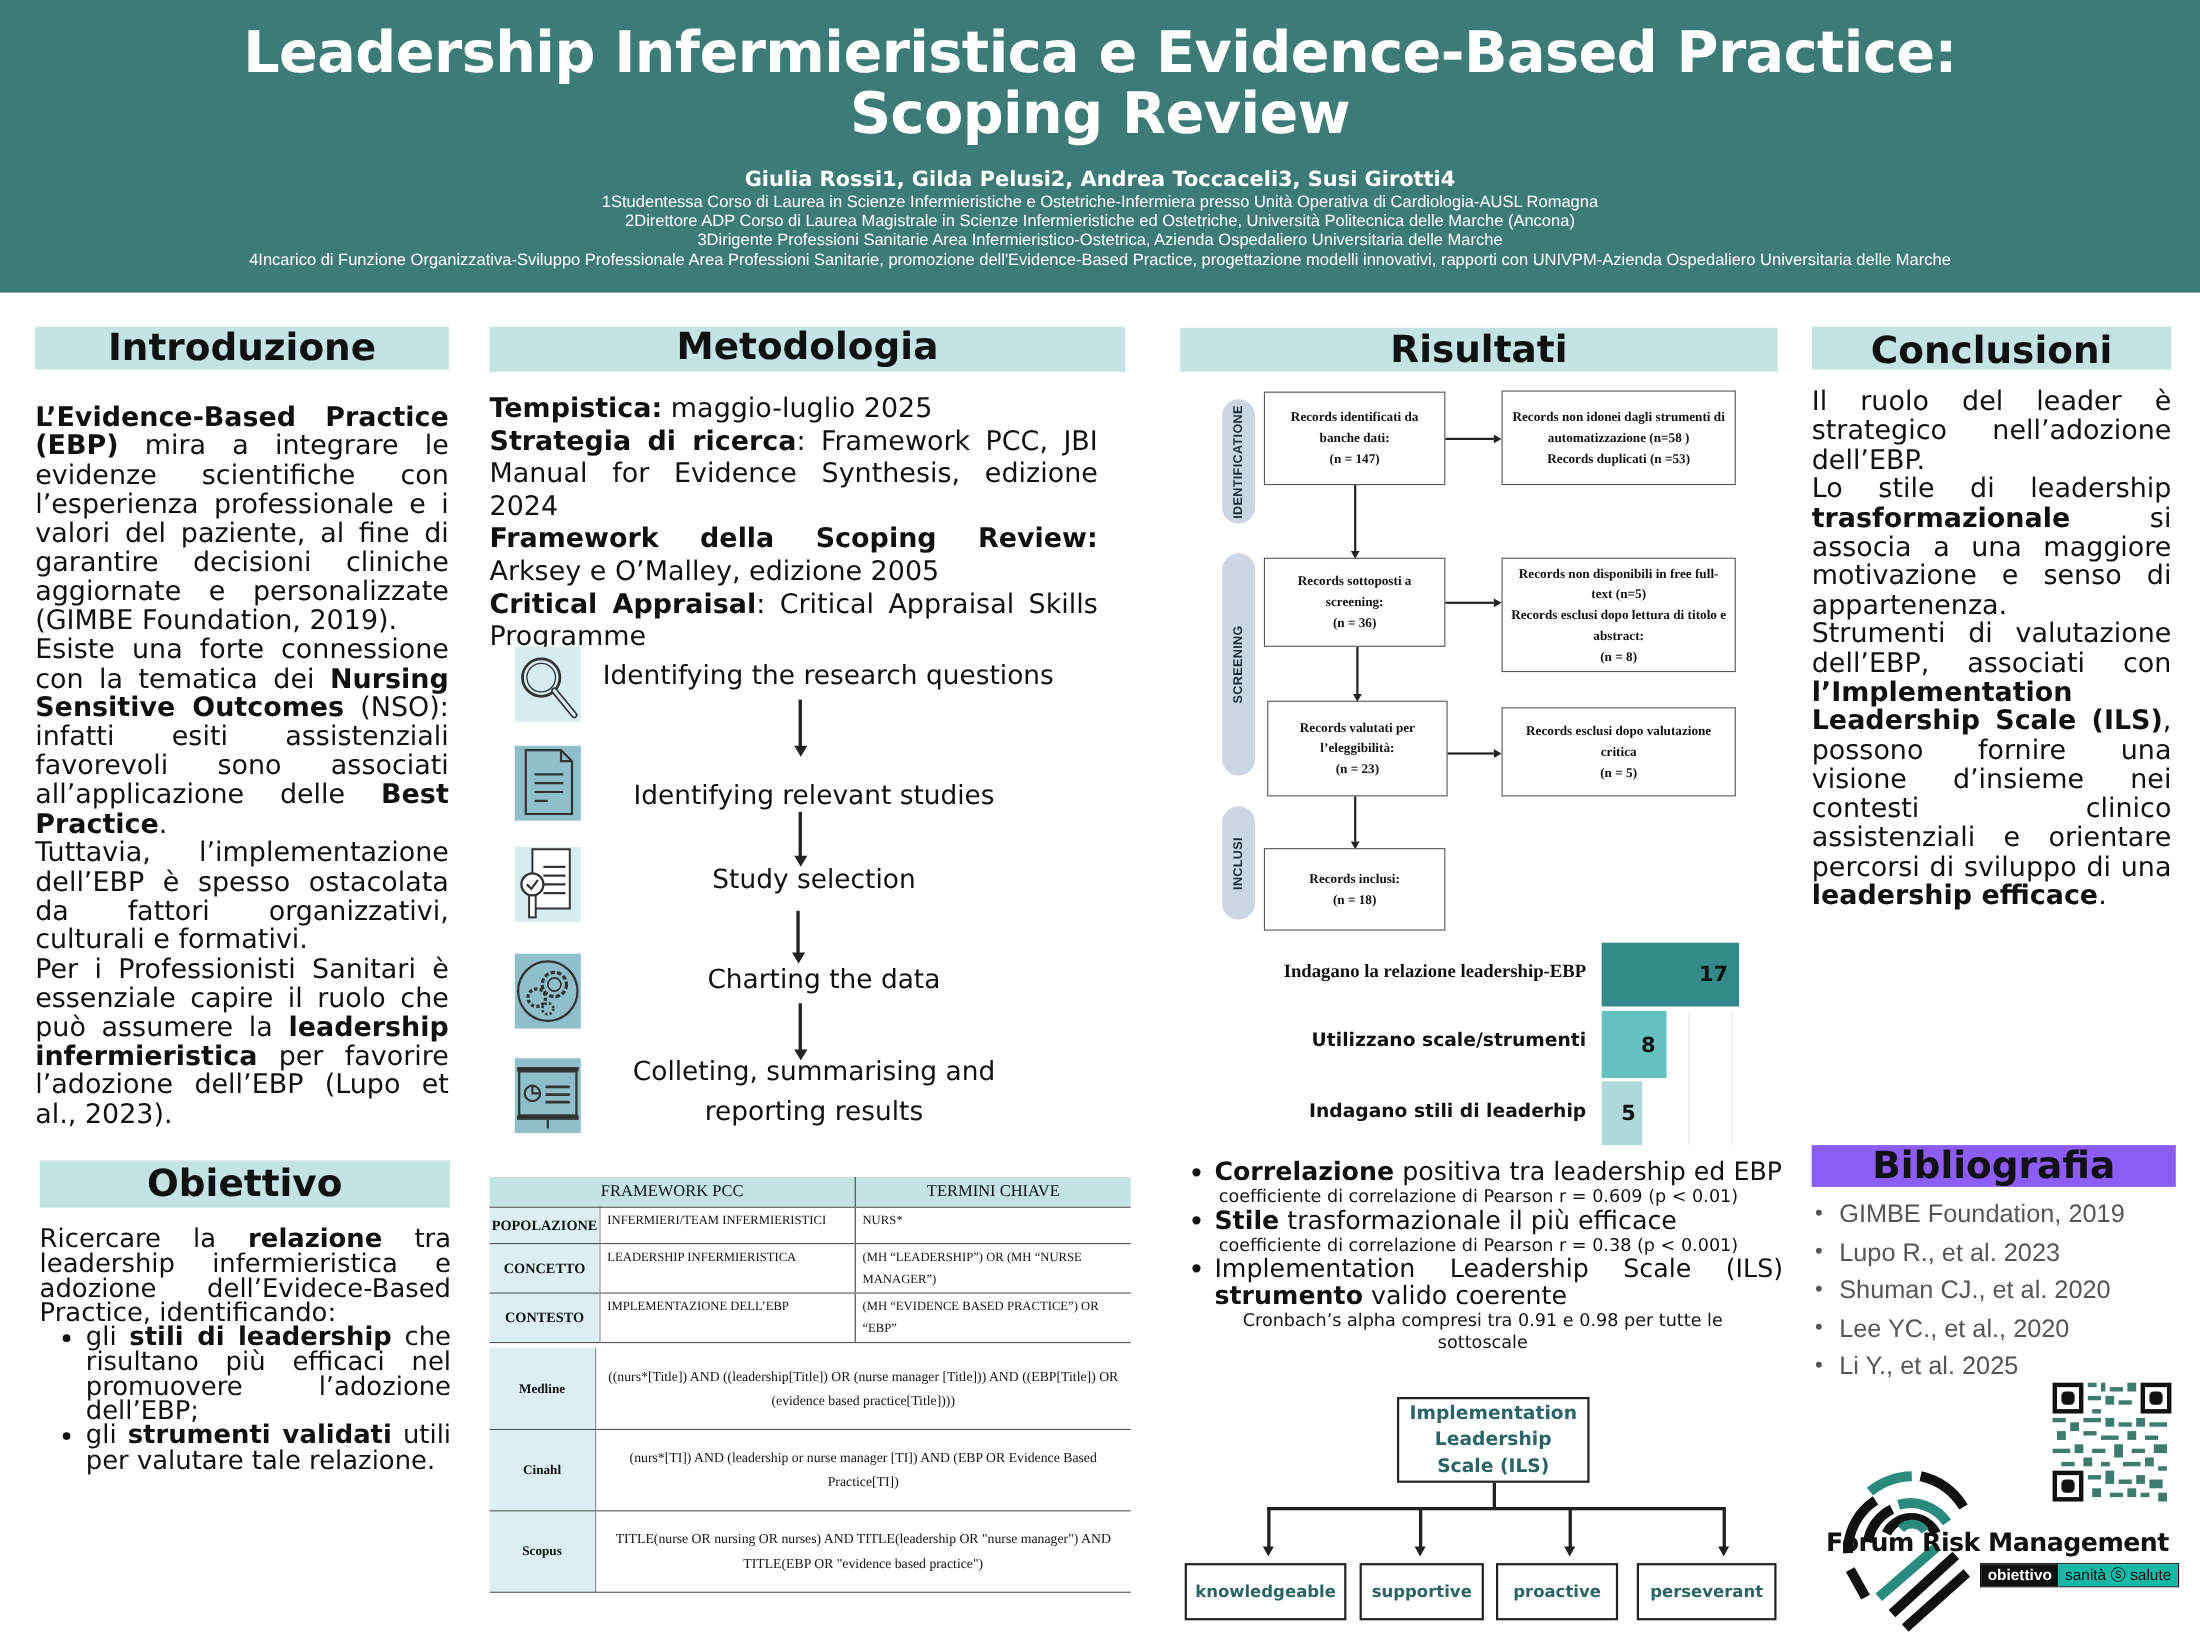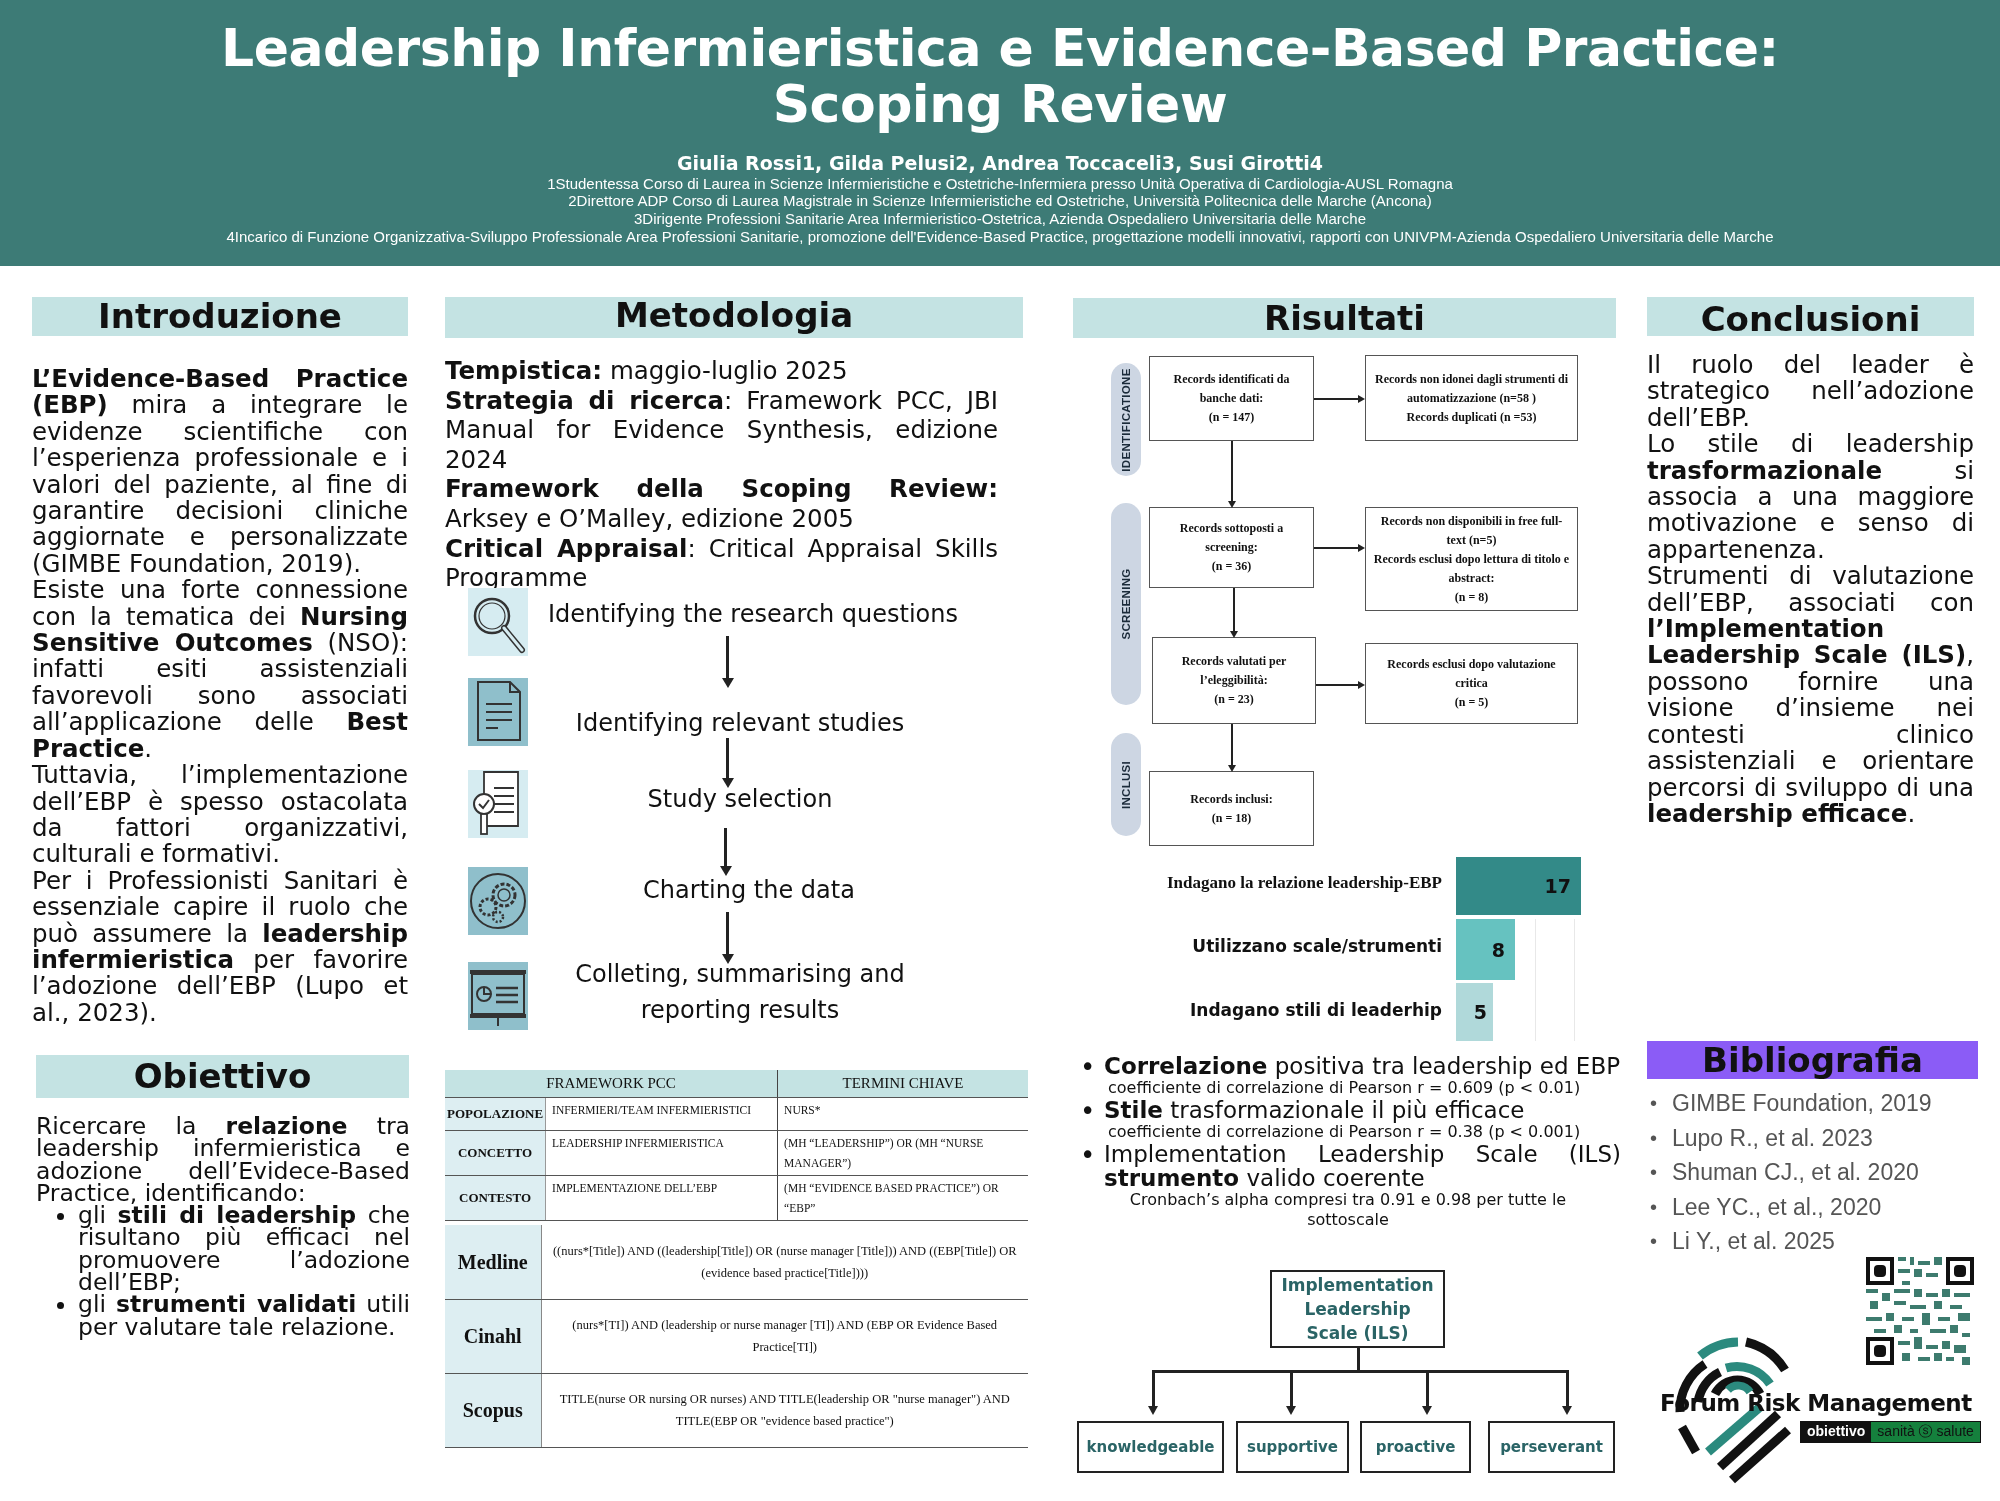--- a/index.html
+++ b/index.html
@@ -36,21 +36,21 @@
   .step-label { position: absolute; font-size: 24px; line-height: 36px; text-align: center; font-family: "DejaVu Sans", sans-serif; }
 
   table.pcc { position: absolute; left: 445px; top: 1070px; width: 583px; border-collapse: collapse; font-family: "Liberation Serif", serif; }
   table.pcc th { background: #c4e3e3; font-size: 15px; font-weight: normal; height: 27px; border-bottom: 1px solid #555; }
   table.pcc td { font-size: 11.5px; vertical-align: top; padding: 2px 6px; border-bottom: 1px solid #555; line-height: 20px; height: 33px; }
   table.pcc td.rowh { background: #ddeef2; font-weight: bold; font-size: 13px; vertical-align: middle; text-align: center; padding: 0 2px; }
   table.pcc .vsep { border-left: 1px solid #444; }
 
   table.db { position: absolute; left: 445px; top: 1225px; width: 583px; border-collapse: collapse; font-family: "Liberation Serif", serif; }
   table.db td { border-bottom: 1px solid #555; font-size: 12.5px; line-height: 22px; text-align: center; vertical-align: middle; height: 74px; padding: 0 6px; }
-  table.db td.rowh { background: #ddeef2; font-weight: bold; font-size: 20px; width: 96px; border-right: 1px solid #888; }
+  table.db td.rowh { background: #ddeef2; font-weight: bold; font-size: 12px; width: 96px; border-right: 1px solid #888; }
 
   
   .prisma-box { position: absolute; border: 1.5px solid #555; background: #fff; font-family: "Liberation Serif", serif; font-weight: bold; font-size: 12px; line-height: 19px; text-align: center; display: flex; flex-direction: column; justify-content: center; }
   .phase { position: absolute; left: 1111px; width: 30px; background: #cdd6e3; border-radius: 16px; }
   .phase span { position: absolute; left: 50%; top: 50%; transform: translate(-50%, -50%) rotate(-90deg); font-family: "Liberation Sans", sans-serif; font-weight: bold; font-size: 11.5px; color: #1b2b3a; white-space: nowrap; letter-spacing: 0.3px; }
   .vline { position: absolute; width: 1.5px; background: #222; }
   .hline { position: absolute; height: 1.5px; background: #222; }
   .ah-down { position: absolute; width: 0; height: 0; border-left: 4px solid transparent; border-right: 4px solid transparent; border-top: 7px solid #222; }
   .ah-right { position: absolute; width: 0; height: 0; border-top: 4px solid transparent; border-bottom: 4px solid transparent; border-left: 7px solid #222; }
 
@@ -77,21 +77,21 @@
   
   .bib-list { position: absolute; left: 1650px; top: 1086px; width: 330px; font-family: "Liberation Sans", sans-serif; color: #555; font-size: 23px; line-height: 34.5px; }
   .bib-list div { padding-left: 22px; position: relative; }
   .bib-list div::before { content: "\2022"; position: absolute; left: 0; top: 0; font-size: 20px; color: #555; }
 
   
   .qr { position: absolute; left: 1862px; top: 1253px; width: 116px; height: 116px; }
   .logo-text { position: absolute; left: 1660px; top: 1390px; font-family: "DejaVu Sans", sans-serif; font-weight: bold; font-size: 23px; letter-spacing: -0.5px; color: #111; white-space: nowrap; }
   .logo-tag { position: absolute; left: 1800px; top: 1421px; height: 22px; display: flex; border: 1.5px solid #111; font-family: "Liberation Sans", sans-serif; font-size: 14px; }
   .logo-tag .dark { background: #111; color: #fff; font-weight: bold; padding: 0 6px; line-height: 19px; }
-  .logo-tag .light { background: #15803d; color: #111; padding: 0 6px; line-height: 19px; }
+  .logo-tag .light { background: #14b8a6; color: #111; padding: 0 6px; line-height: 19px; }
 </style>
 </head>
 <body>
 
 <div class="header">
   <div class="title">
     <div>Leadership Infermieristica e Evidence-Based Practice:</div>
     <div>Scoping Review</div>
   </div>
   <div class="authors">Giulia Rossi1, Gilda Pelusi2, Andrea Toccaceli3, Susi Girotti4</div>

